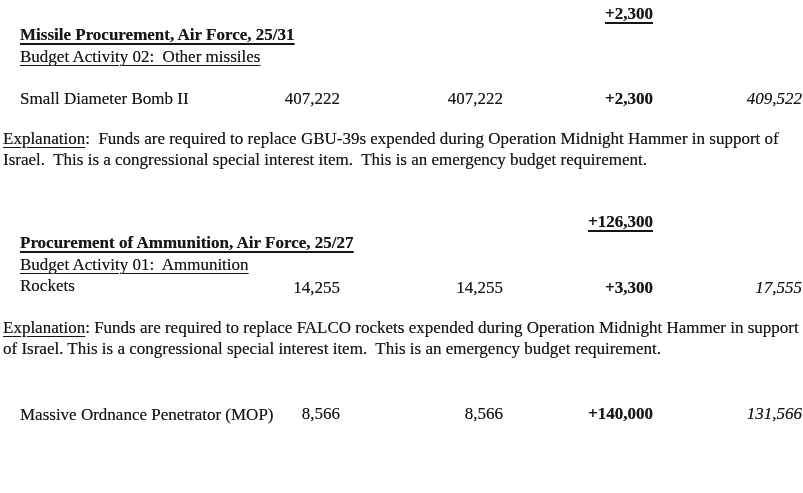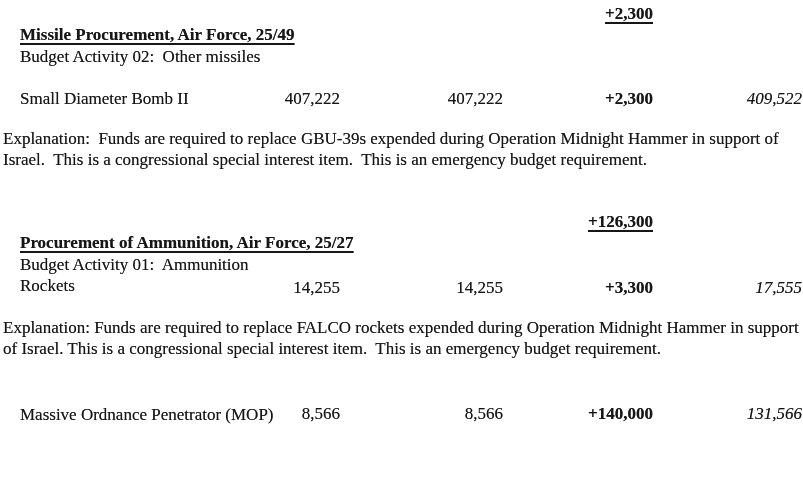--- a/index.html
+++ b/index.html
@@ -8,38 +8,38 @@
     position: relative;
     width: 803px; height: 493px;
     background: #ffffff;
     color: #161616;
     font-family: "Liberation Serif", "DejaVu Serif", serif;
     font-size: 17px;
     line-height: 21px;
     text-shadow: 0 0 0.5px rgba(0,0,0,0.55); 
   }
   .row { position: absolute; left: 3px; right: 0; white-space: pre; }
-  .u  { text-decoration-thickness: 1.4px; text-underline-offset: 3px; }
+  .u  { text-decoration: underline; text-decoration-thickness: 1.4px; text-underline-offset: 3px; }
   .bu { font-weight: bold; text-decoration: underline; text-decoration-thickness: 1.8px; text-underline-offset: 3px; }
   .hdr-amt { position: absolute; right: 150px; top: 0; }
   .numrow { position: absolute; left: 0; width: 803px; height: 21px; text-align: center; }
   .numrow span { position: absolute; top: 0; white-space: pre; }
   .c1 { right: 463px; }
   .c2 { right: 300px; }
   .c3 { right: 150px; font-weight: bold; }
   .c4 { right: 1px; font-style: italic; }
   .expl { position: absolute; left: 3px; width: 796px; white-space: pre-wrap; }
 </style>
 </head>
 <body>
 
 <div class="doc">
 
   <div class="row" style="top:3px">
-    <span class="bu">Missile Procurement, Air Force, 25/49</span>
+    <span class="bu">Missile Procurement, Air Force, 25/31</span>
     <span class="bu hdr-amt">+2,300</span>
   </div>
 
   <div class="row" style="top:25px">
     <span class="u">Budget Activity 02:  Other missiles</span>
   </div>
 
   <div class="row" style="top:67px">
     <span>Small Diameter Bomb II</span>
   </div>

